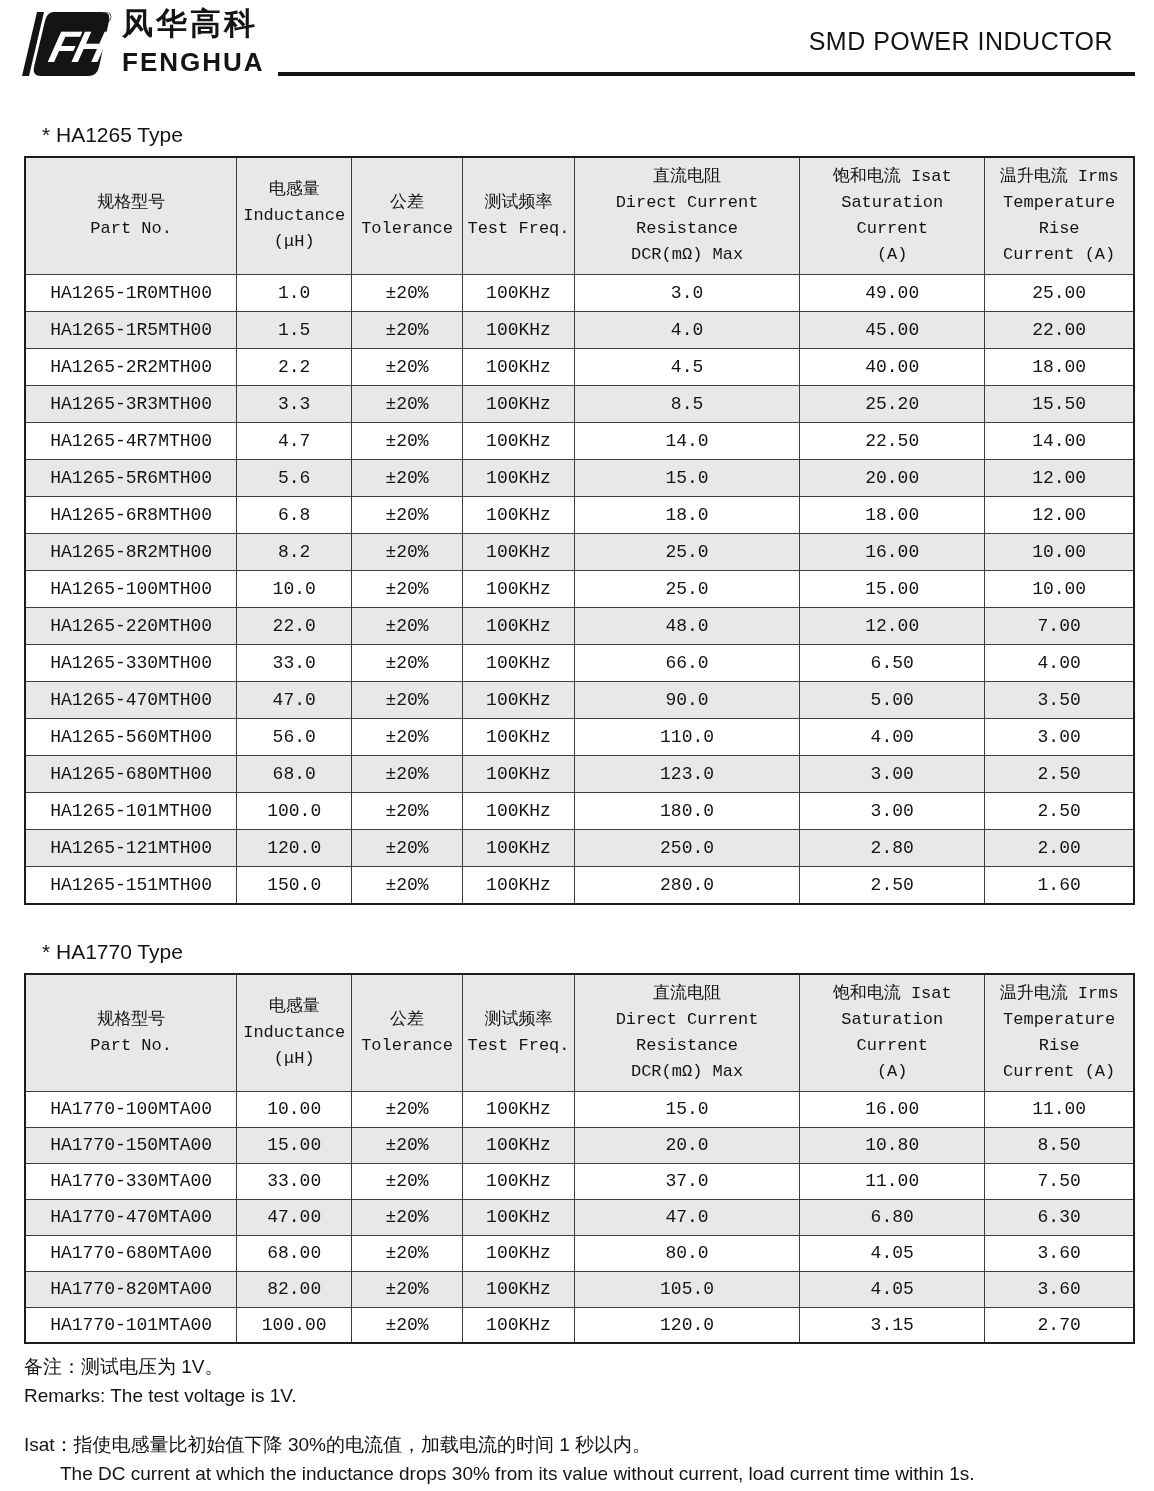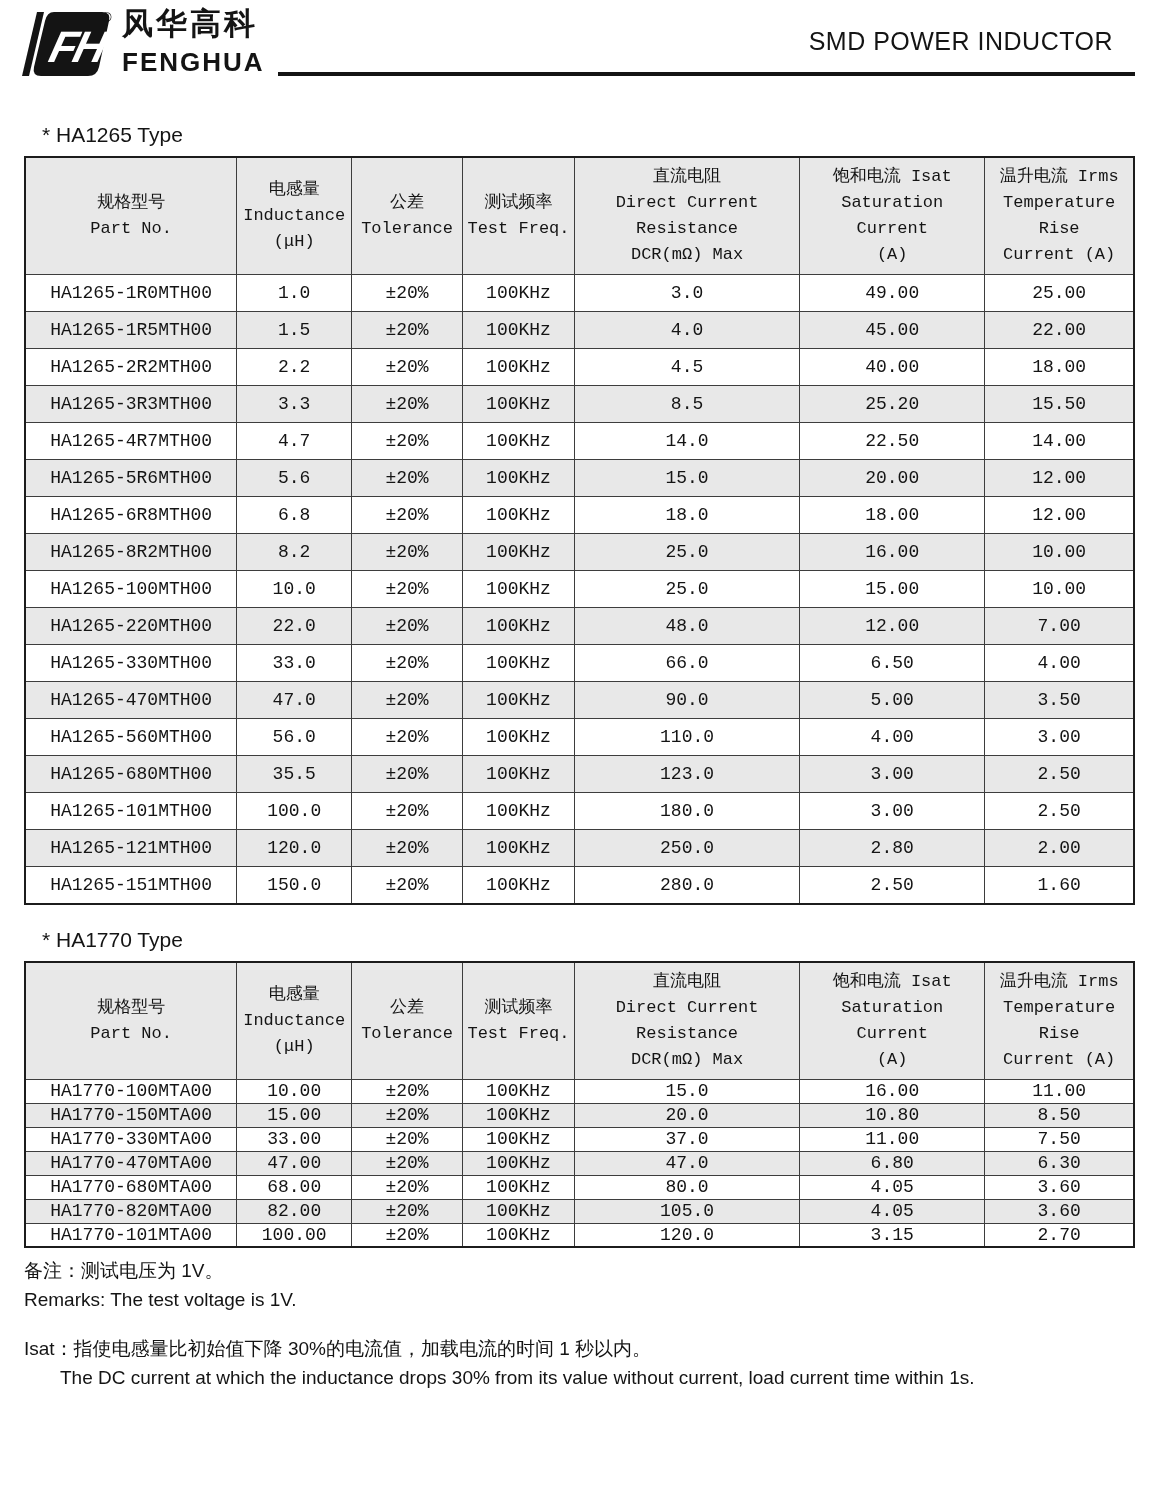--- a/index.html
+++ b/index.html
@@ -21,21 +21,21 @@
   .brand-en { font-size:26px; font-weight:bold; letter-spacing:2px; margin-top:10px; }
   .doc-title {
     position:absolute; top:27px; right:41px;
     font-size:25px; font-weight:normal; letter-spacing:0.5px;
   }
   .hdr-rule { position:absolute; left:278px; right:19px; top:72px; height:4px; background:#141414; }
 
   
   .section-title { font-size:21px; margin:0 0 9px 42px; }
   .st1 { padding-top:35px; }
-  .st2 { padding-top:23px; }
+  .st2 { padding-top:35px; }
 
   table.spec {
     border-collapse:collapse;
     table-layout:fixed;
     width:1111px;
     margin-left:24px;
     border:2.5px solid #1c1c1c;
     font-family:Liberation Mono, monospace;
   }
   table.spec th, table.spec td {
@@ -47,21 +47,21 @@
   }
   table.spec thead th {
     background:#e8e8e8;
     font-weight:normal;
     font-size:17px;
     padding:6px 1px;
   }
   table.spec thead th div { line-height:26px; }
   table.spec tbody td { font-size:18px; }
   table.t1 tbody tr { height:37px; }
-  table.t2 tbody tr { height:24px; }
+  table.t2 tbody tr { height:36px; }
   table.spec tbody tr:nth-child(even) { background:#e8e8e8; }
 
   col.c0{width:19.1%} col.c1{width:10.35%} col.c2{width:10%}
   col.c3{width:10.1%} col.c4{width:20.3%} col.c5{width:16.7%}
   col.c6{width:13.45%}
 
   
   .notes { margin:8px 0 0 24px; font-size:19px; line-height:29px; }
   .notes .gap { height:20px; }
   .indent1 { padding-left:36px; }
@@ -250,21 +250,21 @@
           <td>HA1265-560MTH00</td>
           <td>56.0</td>
           <td>±20%</td>
           <td>100KHz</td>
           <td>110.0</td>
           <td>4.00</td>
           <td>3.00</td>
         </tr>
         <tr>
           <td>HA1265-680MTH00</td>
-          <td>35.5</td>
+          <td>68.0</td>
           <td>±20%</td>
           <td>100KHz</td>
           <td>123.0</td>
           <td>3.00</td>
           <td>2.50</td>
         </tr>
         <tr>
           <td>HA1265-101MTH00</td>
           <td>100.0</td>
           <td>±20%</td>

